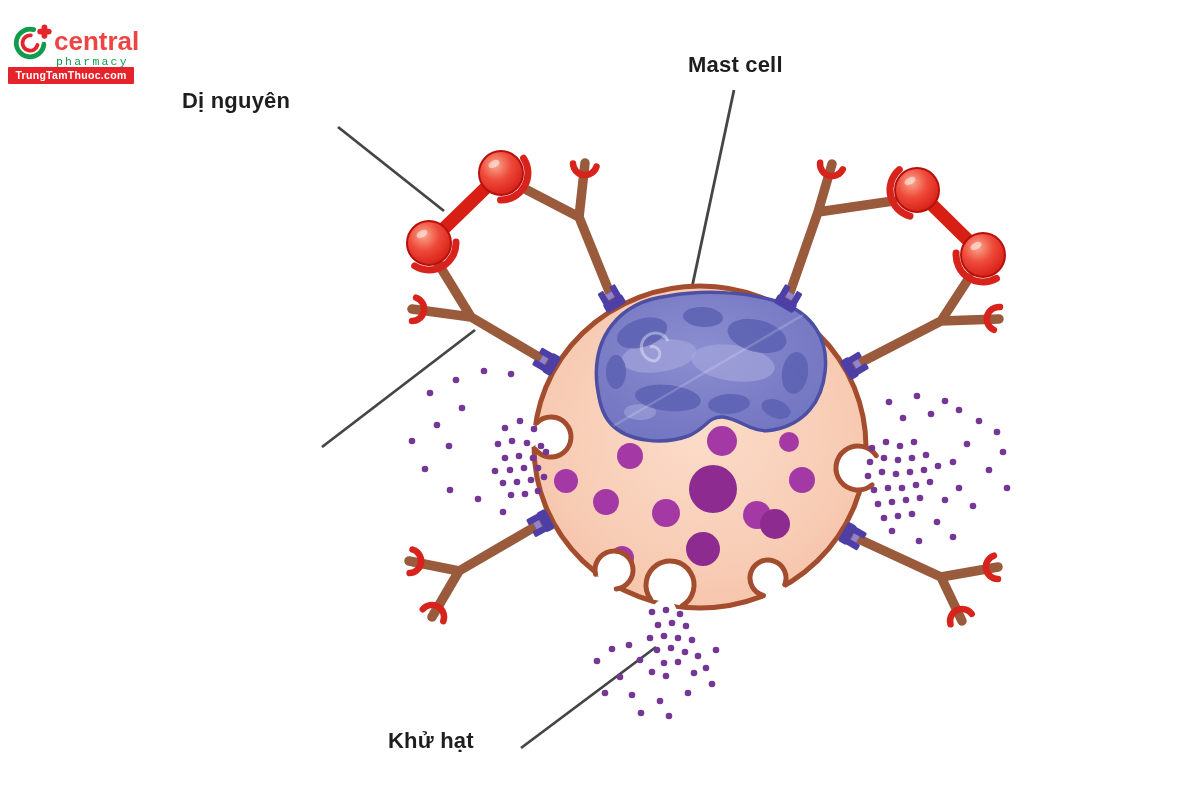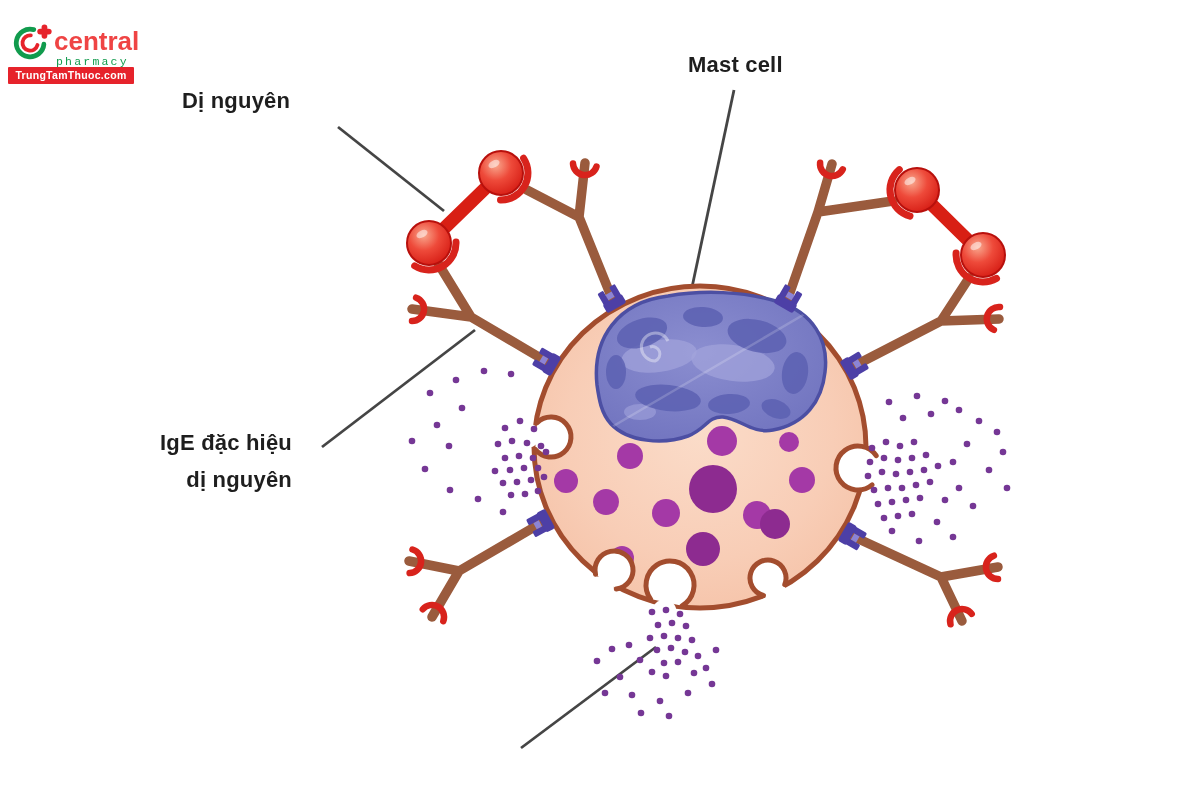--- a/index.html
+++ b/index.html
@@ -297,24 +297,21 @@
           <rect x="-10" y="-14" width="6.5" height="14" rx="1.5" fill="#4D3FA6"></rect>
           <rect x="3.5" y="-14" width="6.5" height="14" rx="1.5" fill="#4D3FA6"></rect>
           <rect x="-11" y="-2" width="22" height="10" rx="2.5" fill="#4D3FA6"></rect>
           <rect x="-3.5" y="-9" width="7" height="6" fill="#8C84D6"></rect>
         </g>
       </g>
   </svg>
 
   <div class="lbl" style="left:182px;top:82px;">Dị nguyên</div>
   <div class="lbl" style="left:688px;top:46px;">Mast cell</div>
-  <div class="lbl lbl-ige" style="left:90px;top:424px;">
-    <div>IgE đặc hiệu</div>
-    <div>dị nguyên</div>
-  </div>
+  <div class="lbl" style="left:388px;top:722px;">Khử hạt</div>
 
   <div class="logo">
     <svg class="logo-mark" viewBox="0 0 48 44">
       <path d="M35.4 23.3 A14.5 14.5 0 1 1 24.75 8" fill="none" stroke="#119B4D" stroke-width="5" stroke-linecap="round"></path>
       <path d="M28.7 24.1 A8 8 0 1 1 21.7 14.05" fill="none" stroke="#E6232B" stroke-width="4" stroke-linecap="round"></path>
       <rect x="28.5" y="7" width="15" height="6" rx="3" fill="#E6232B"></rect>
       <rect x="33" y="2.5" width="6" height="15" rx="3" fill="#E6232B"></rect>
     </svg>
     <div class="logo-brand">central</div>
     <div class="logo-sub">pharmacy</div>

